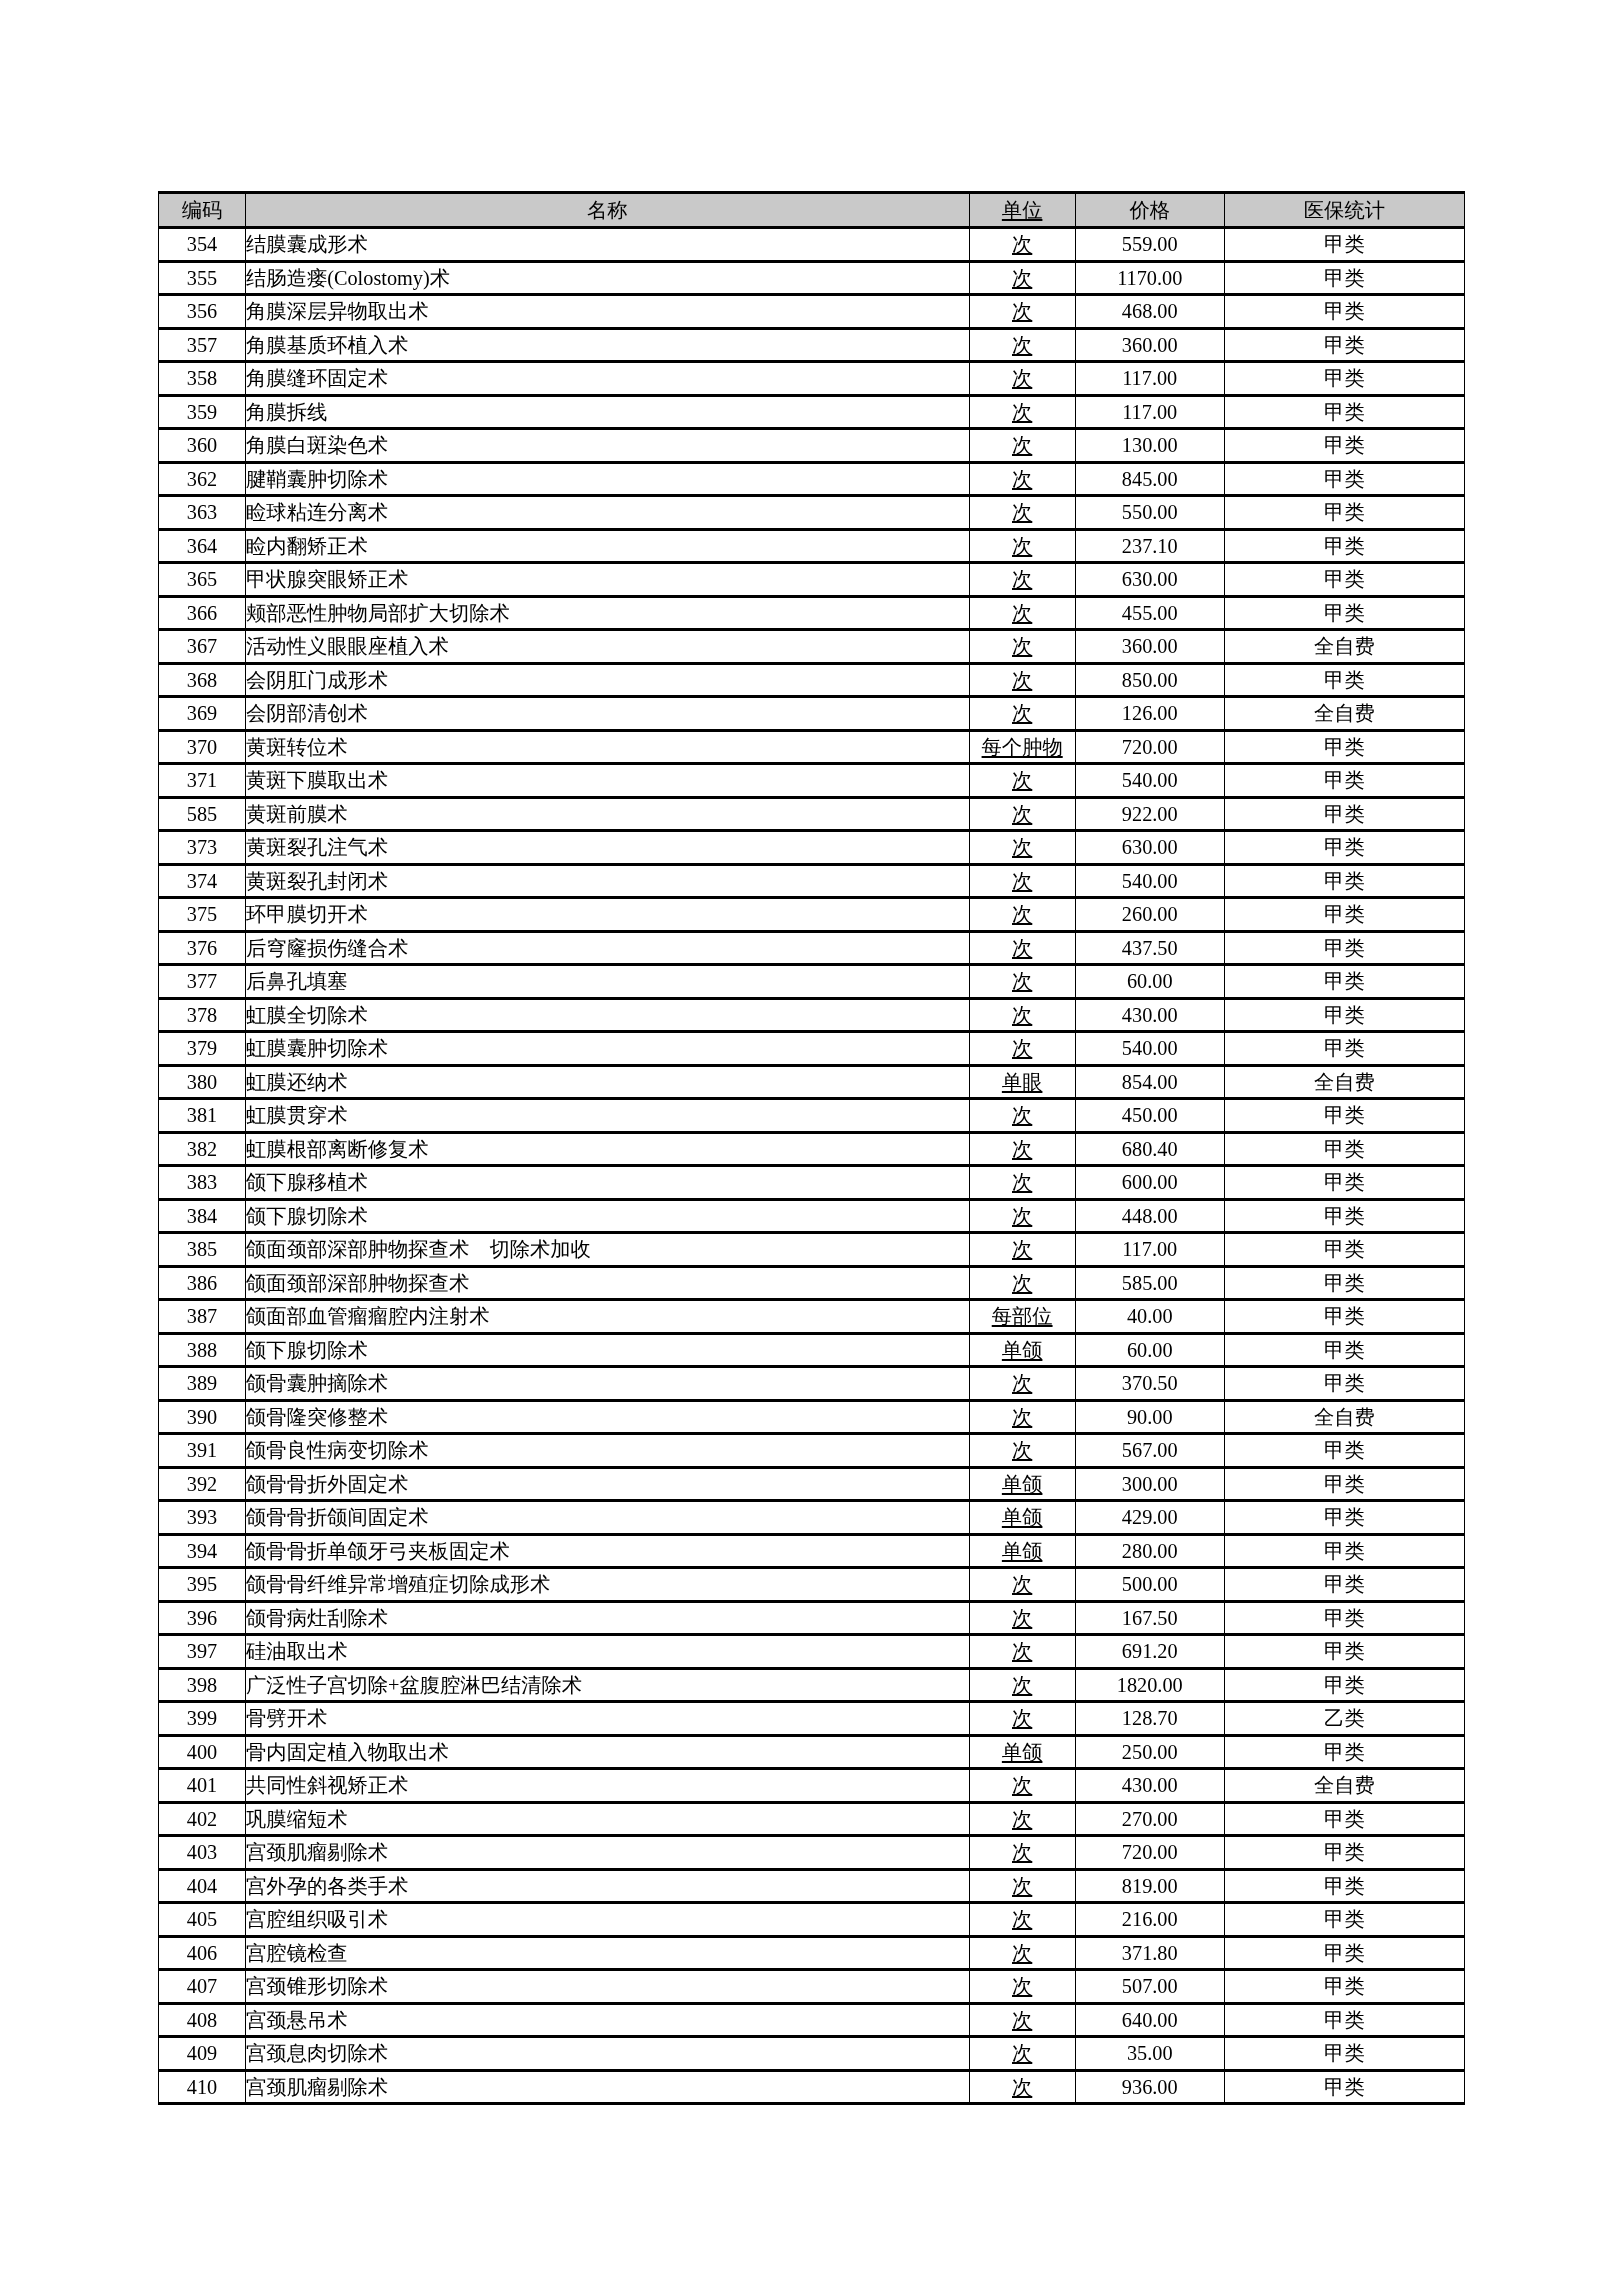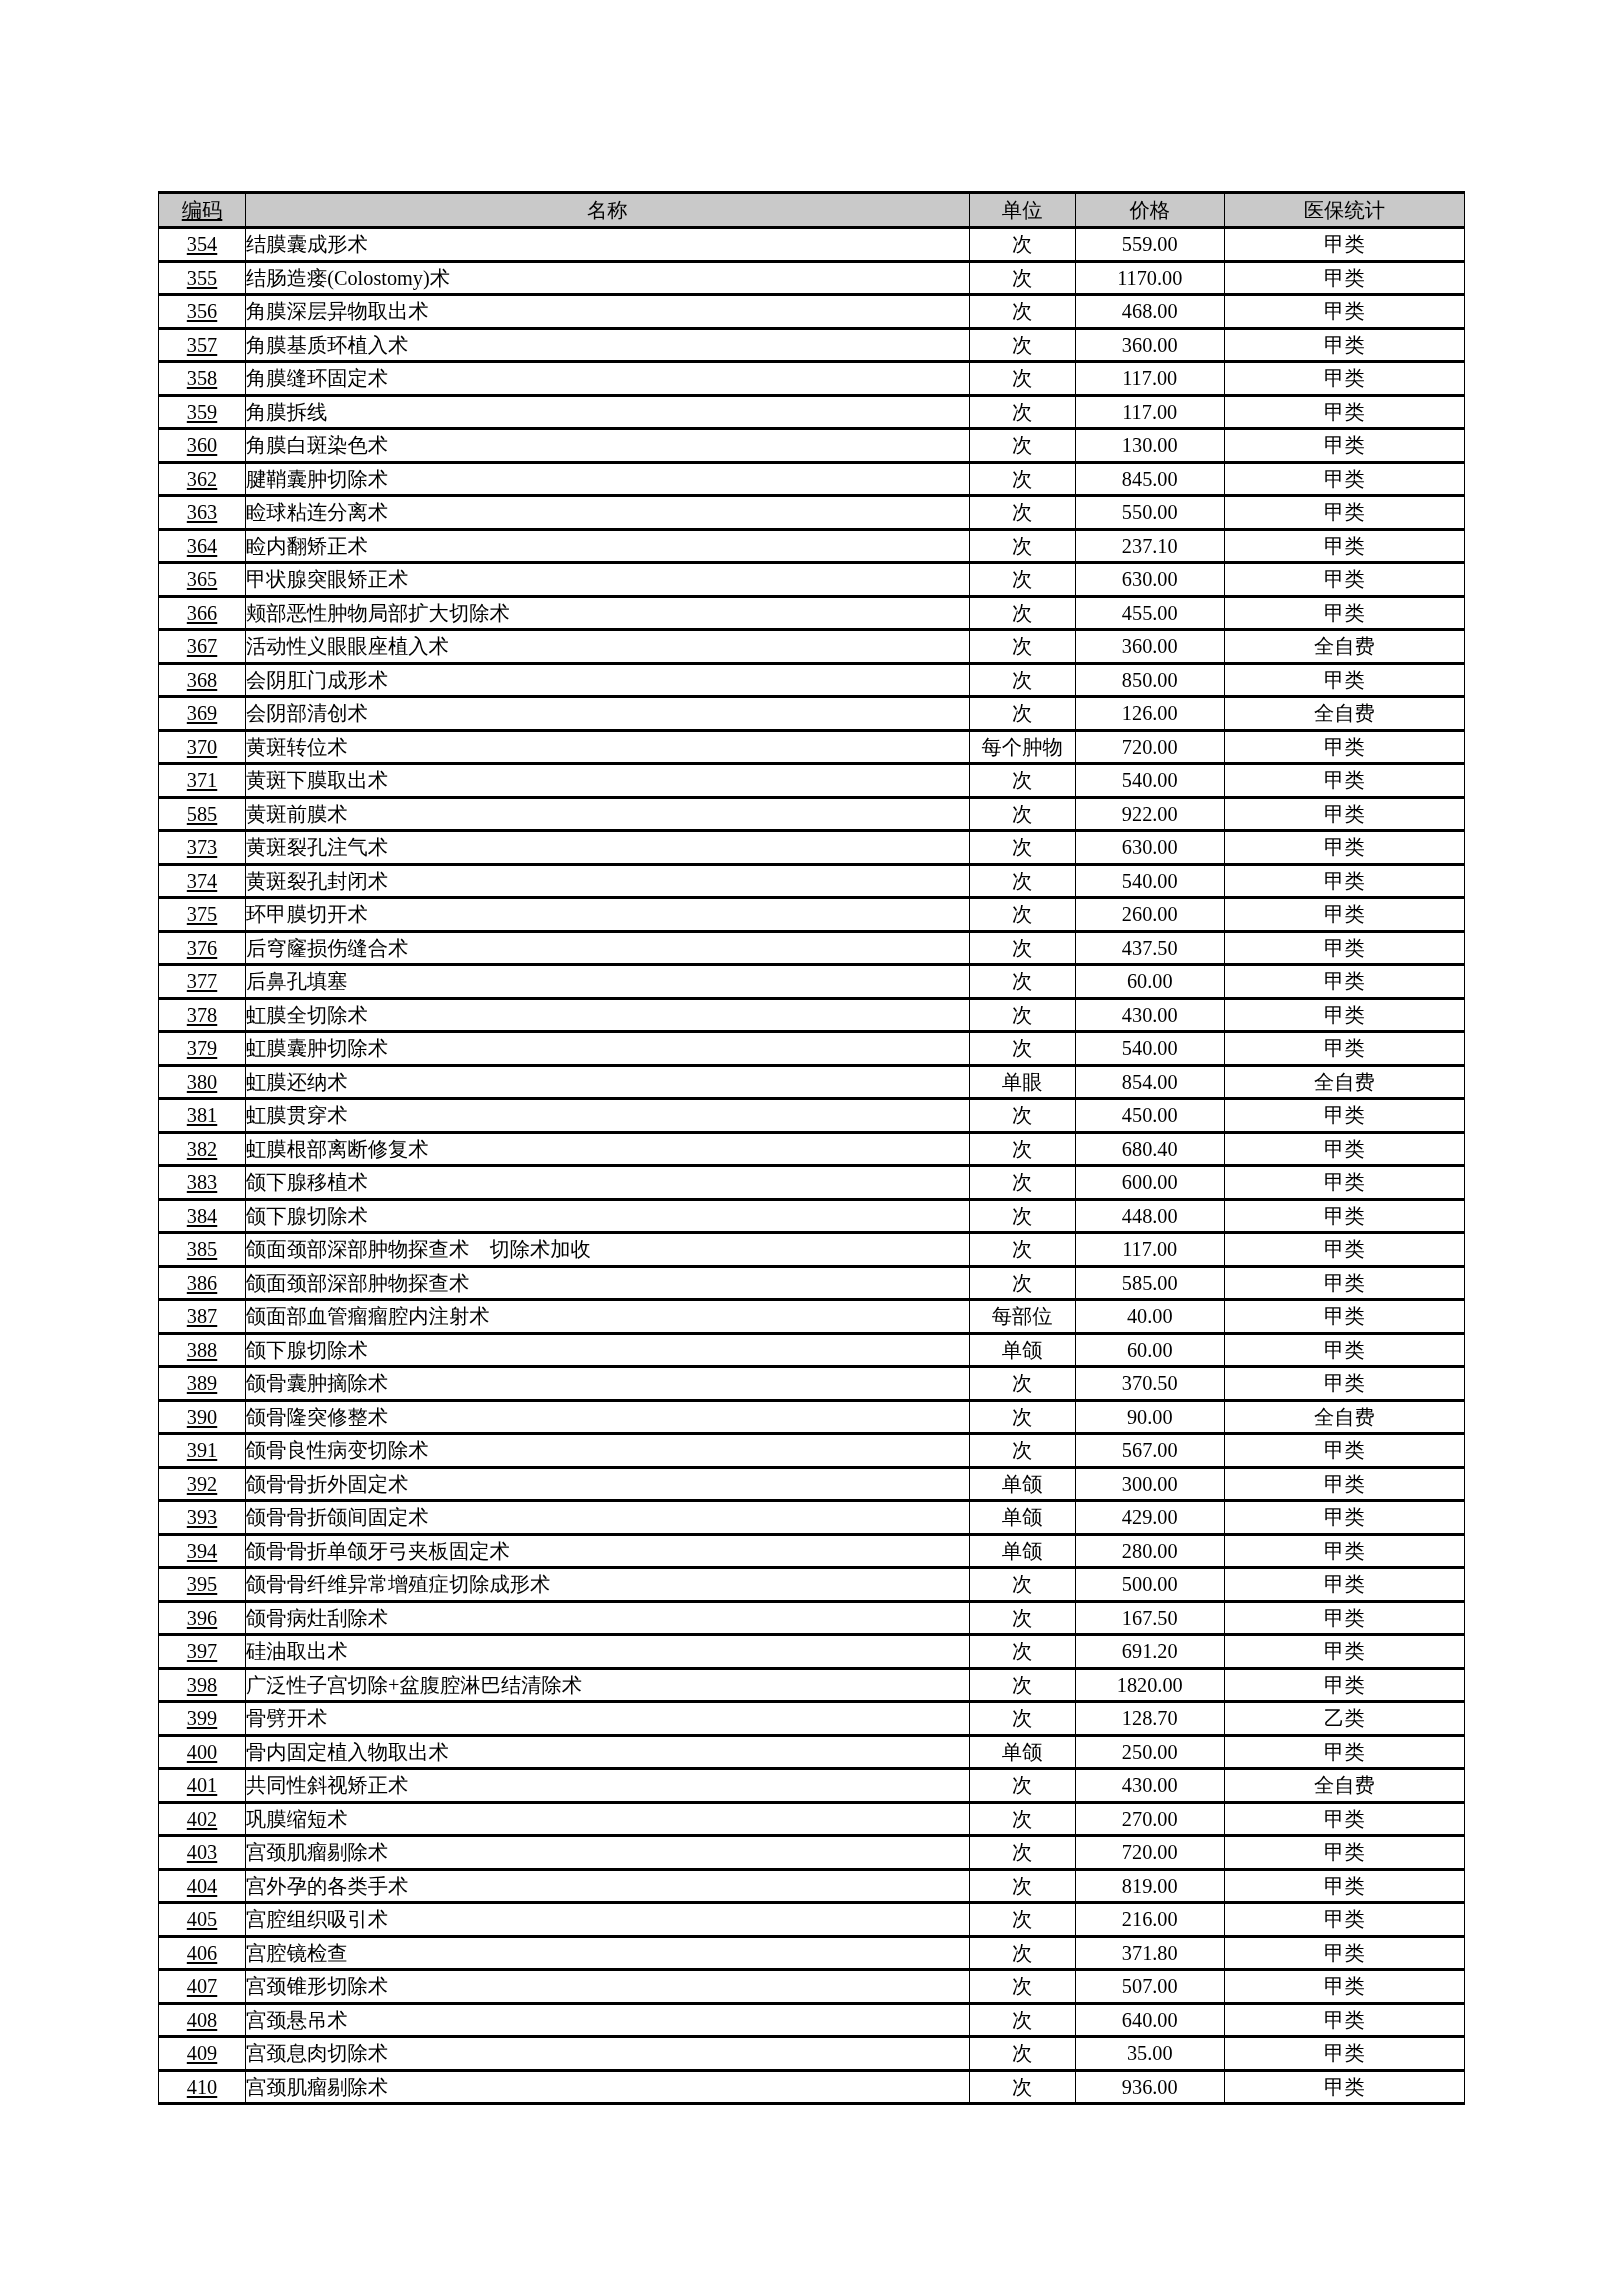--- a/index.html
+++ b/index.html
@@ -57,23 +57,23 @@
     white-space: nowrap;
   }
 
   table.price-table thead th {
     background: #c9c9c9;
     text-align: center;
     height: 32px;
     line-height: 32px;
   }
 
-  .cell-code  { text-align: center; text-decoration: underline; }
+  .cell-code  { text-align: center; }
   .cell-name  { text-align: left; padding-left: 8.4px; }
-  .cell-unit  { text-align: center; }
+  .cell-unit  { text-align: center; text-decoration: underline; }
   .cell-price { text-align: center; margin-top: 44px; }
   .cell-ins   { text-align: center; }
 </style>
 </head>
 <body>
 
 <div id="page">
   <div id="table-wrap">
     <table class="price-table">
       <colgroup>

